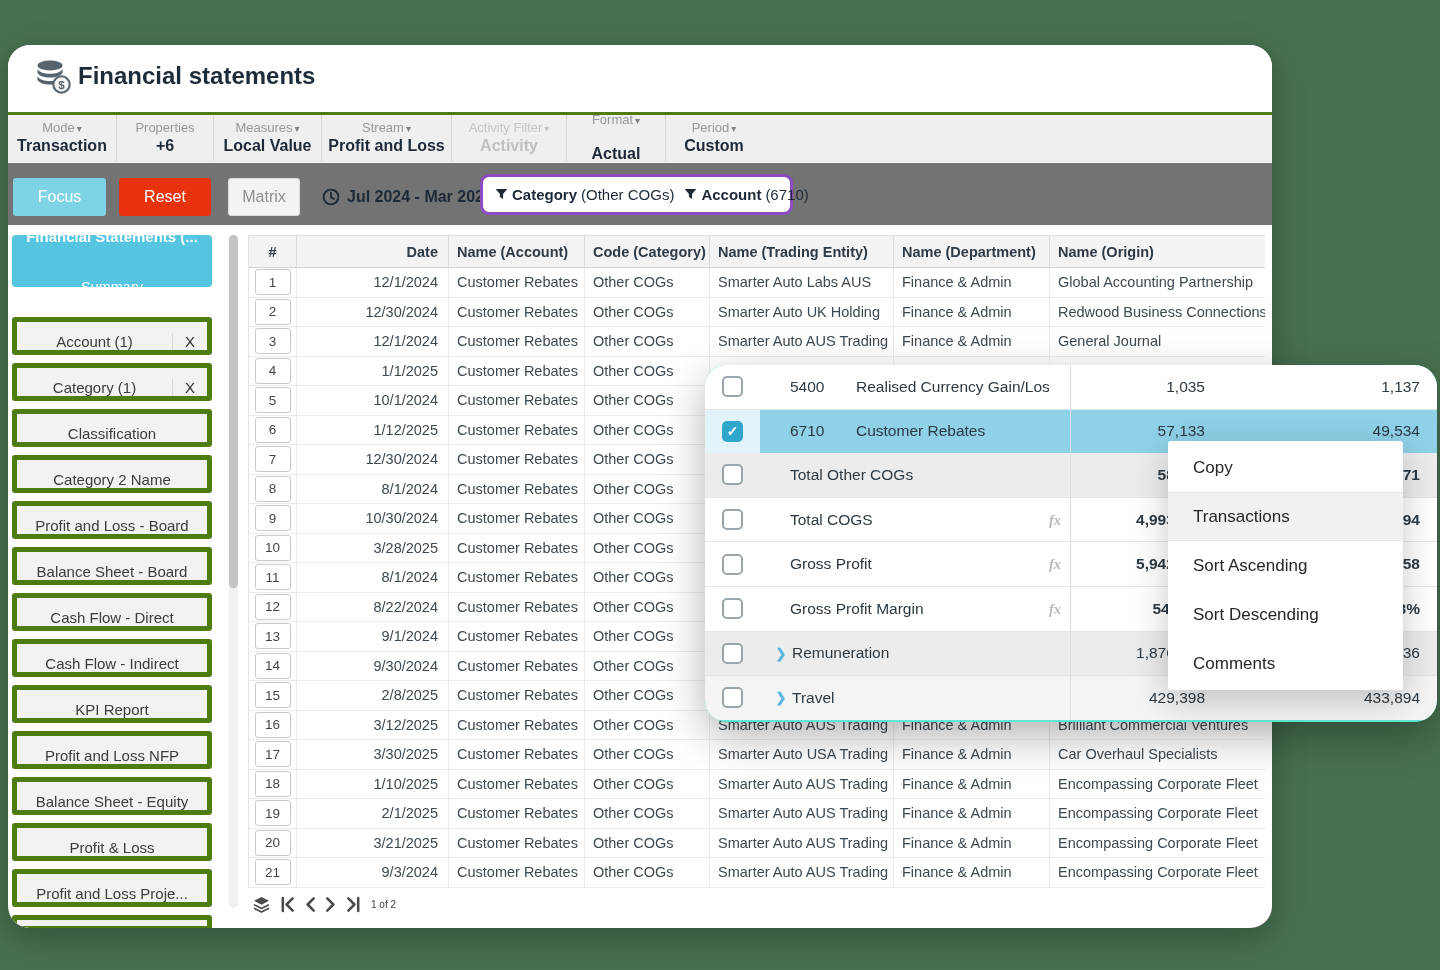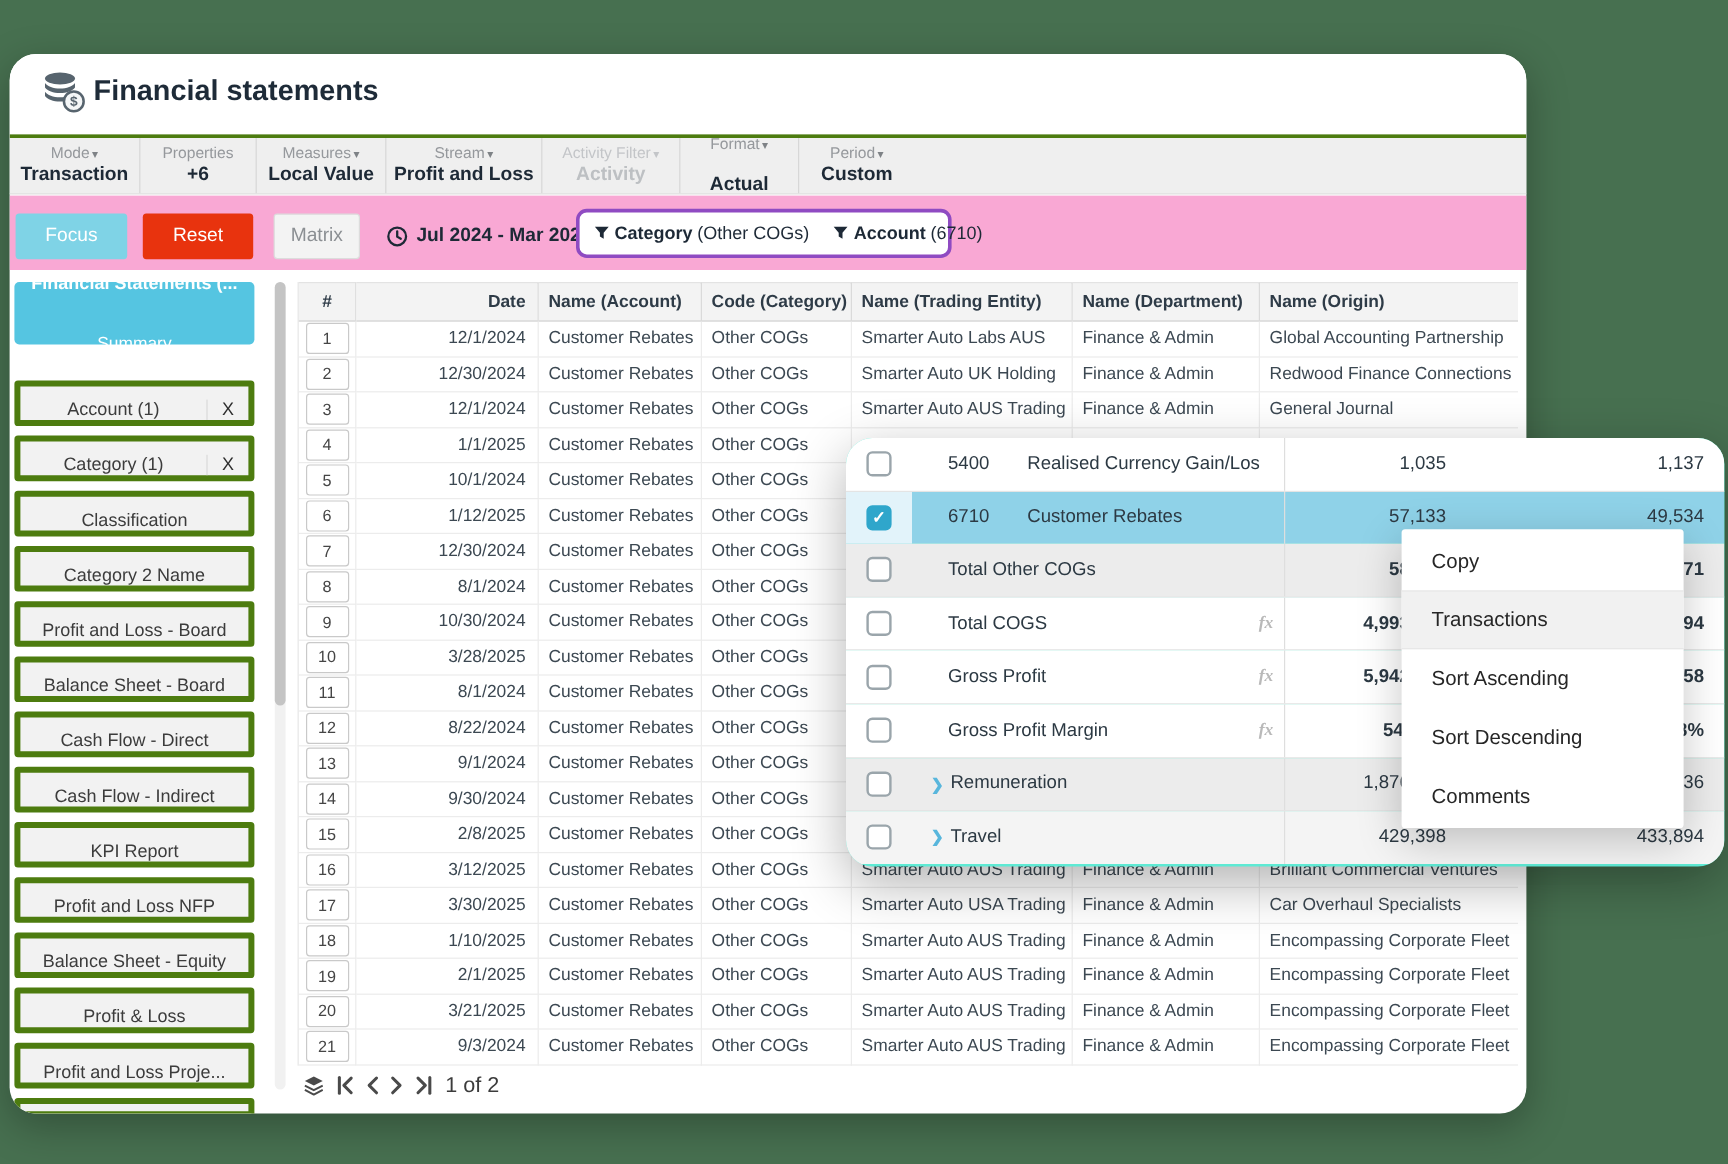--- a/index.html
+++ b/index.html
@@ -32,21 +32,21 @@
     border-right:1px solid #d7d7d7;box-sizing:border-box;line-height:1.15;
   }
   .tgroup:last-child{border-right:none;}
   .tlabel{font-size:13px;color:#95989c;}
   .tlabel .caret{font-size:10px;color:#7e8286;margin-left:2px;}
   .tvalue{font-size:16px;font-weight:700;color:#1d2936;margin-top:1px;}
   .tgroup.disabled .tlabel,.tgroup.disabled .tlabel .caret{color:#c3c5c8;}
   .tgroup.disabled .tvalue{color:#bdc0c3;}
 
   
-  .actionrow{position:absolute;left:0;top:118px;width:100%;height:62px;background:#f9a8d4;}
+  .actionrow{position:absolute;left:0;top:118px;width:100%;height:62px;background:#737373;}
   .btn{
     position:absolute;top:15px;height:38px;border:none;border-radius:3px;
     font-family:"Liberation Sans",sans-serif;font-size:16px;display:flex;align-items:center;justify-content:center;
     cursor:pointer;box-sizing:border-box;
   }
   .btn-focus{left:5px;width:93px;color:#fff;}
   .btn-reset{left:111px;width:92px;color:#fff;font-weight:400;}
   .btn-matrix{left:220px;width:72px;background:#f3f3f3;border:1px solid #dcdcdc;color:#8b8f93;}
   .daterange{
     position:absolute;left:314px;top:15px;height:38px;display:flex;align-items:center;gap:7px;
@@ -103,21 +103,21 @@
   .c5{width:156px;}
   .c6{width:215px;border-right:none;}
   .numbox{
     width:34px;height:24px;border:1px solid #c9c9c9;border-radius:3px;background:#fff;
     display:flex;align-items:center;justify-content:center;font-size:13.5px;color:#454545;
   }
   .tfooter{
     position:absolute;left:244px;top:845px;height:28px;display:flex;align-items:center;gap:9px;color:#3f3f3f;
   }
   .tfooter .navicon{display:flex;align-items:center;cursor:pointer;}
-  .pagerlabel{font-size:18px;color:#3c3c3c;margin-left:1px;}
+  .pagerlabel{font-size:10px;color:#3c3c3c;margin-left:1px;}
 
   
   .overlay{
     position:absolute;left:705px;top:365px;width:732px;height:357px;background:#5eead4;border-radius:22px;
     box-shadow:0 14px 44px rgba(0,0,0,.30);overflow:hidden;z-index:5;
   }
   .orow{
     display:flex;height:43.6px;align-items:stretch;border-bottom:1px solid #e4e4e4;
     font-size:15.5px;color:#2c3943;background:#fff;
   }
@@ -219,21 +219,21 @@
       <div class="daterange">
         <span style="display:flex;">
           <svg width="18" height="18" viewBox="0 0 18 18">
             <circle cx="9" cy="9" r="7.4" fill="none" stroke="#1d2936" stroke-width="1.9"></circle>
             <path d="M9 4.8V9.2l3 1.7" fill="none" stroke="#1d2936" stroke-width="1.9" stroke-linecap="round"></path>
           </svg>
         </span>
         <span>Jul 2024 - Mar 2025</span>
       </div>
 
-      <div class="filterbox" style="border-color: rgb(143, 75, 194);">
+      <div class="filterbox" style="border-color: rgb(143, 75, 194); gap: 10px;">
         <span class="chip">
           <span style="display:flex;">
             <svg width="13" height="13" viewBox="0 0 14 14">
                 <path d="M0.8 1h12.4L8.7 6.5v5.3L5.3 9.7V6.5L0.8 1z" fill="#1d2936"></path>
               </svg>
           </span>
           <b>Category</b>
           <span>(Other COGs)</span>
         </span>
         <span class="chip">
@@ -324,21 +324,21 @@
           </div>
           <div class="trow">
             <div class="td c0">
               <div class="numbox">2</div>
             </div>
             <div class="td c1">12/30/2024</div>
             <div class="td c2">Customer Rebates</div>
             <div class="td c3">Other COGs</div>
             <div class="td c4">Smarter Auto UK Holding</div>
             <div class="td c5">Finance &amp; Admin</div>
-            <div class="td c6">Redwood Finance Connections</div>
+            <div class="td c6">Redwood Business Connections</div>
           </div>
           <div class="trow">
             <div class="td c0">
               <div class="numbox">3</div>
             </div>
             <div class="td c1">12/1/2024</div>
             <div class="td c2">Customer Rebates</div>
             <div class="td c3">Other COGs</div>
             <div class="td c4">Smarter Auto AUS Trading</div>
             <div class="td c5">Finance &amp; Admin</div>

